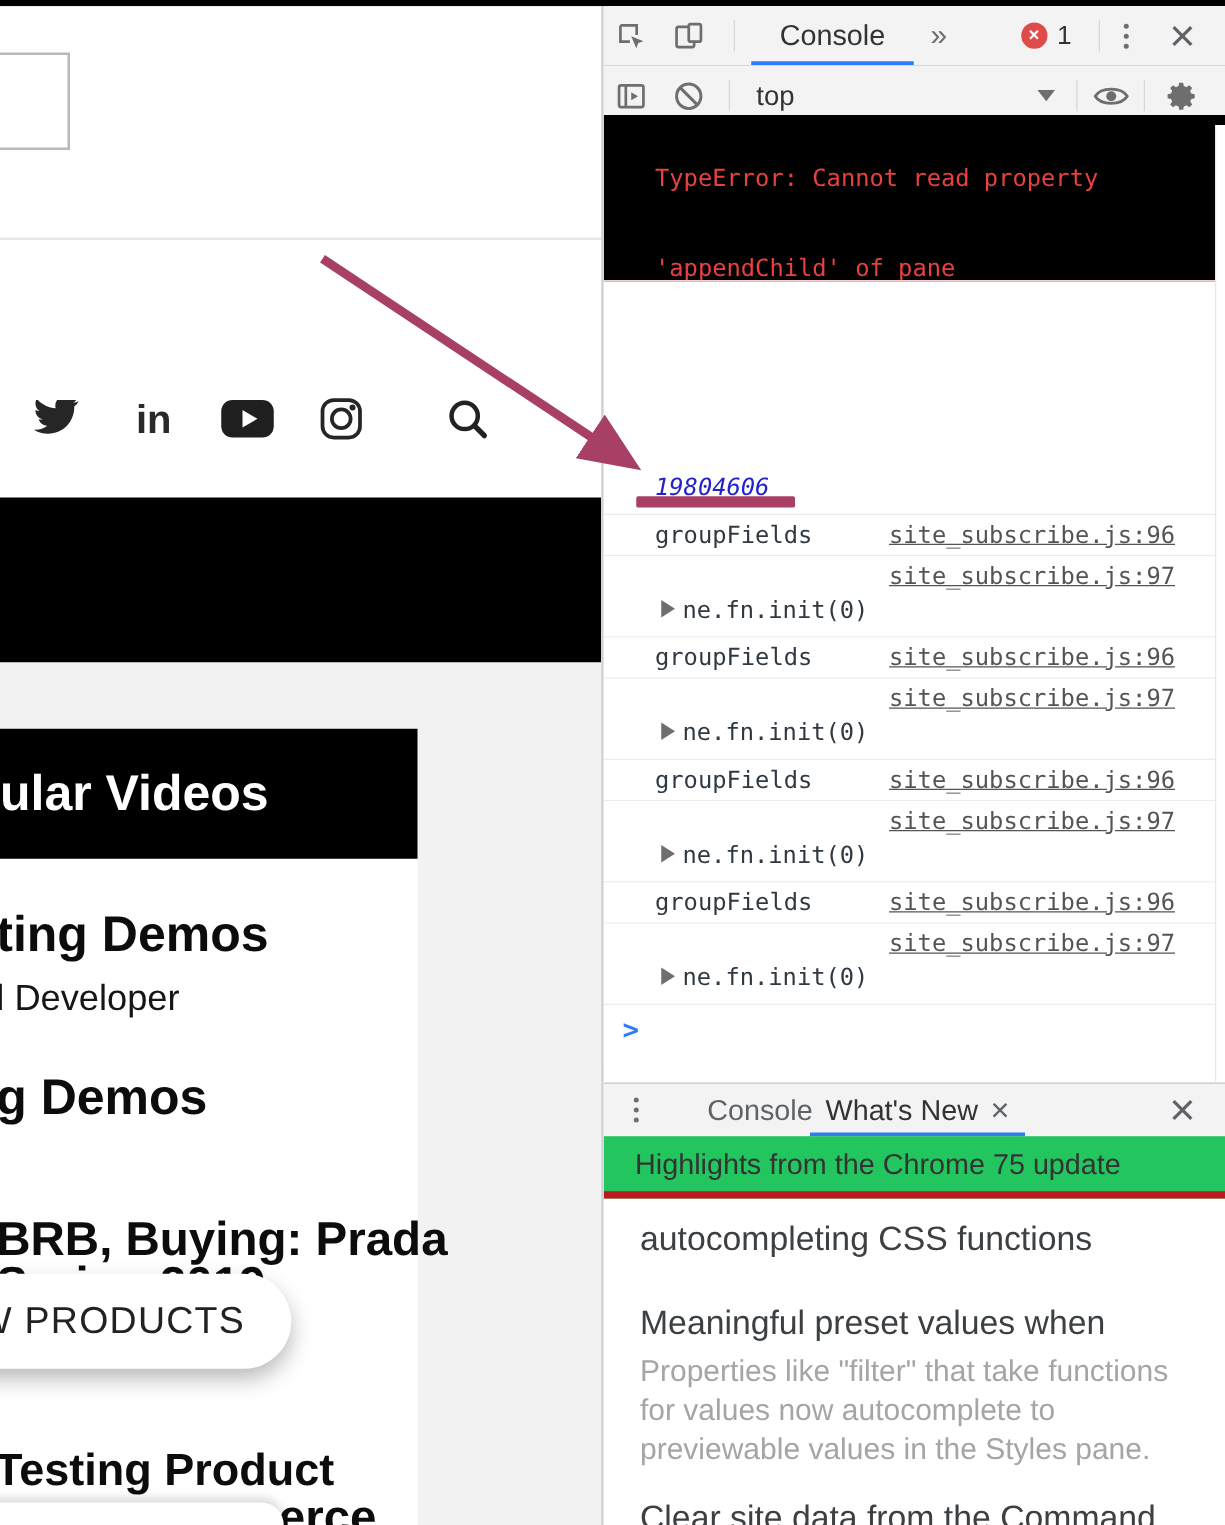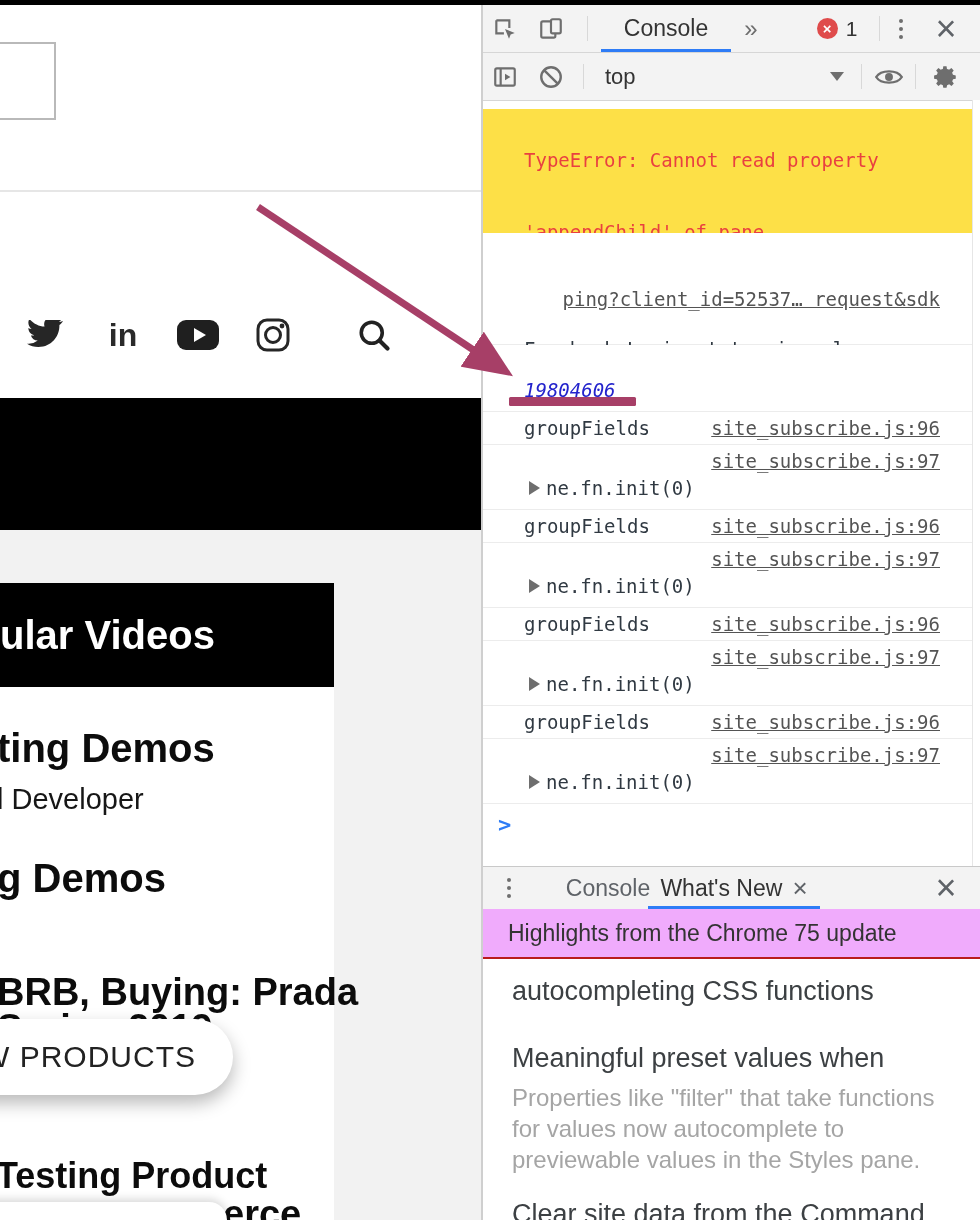--- a/index.html
+++ b/index.html
@@ -52,21 +52,21 @@
   .badge-count{font-size:21px;color:#333;}
   .kebab{display:flex;flex-direction:column;gap:4px;align-items:center;}
   .kebab i{width:4px;height:4px;border-radius:50%;background:#6e6e6e;}
   .close-x{font-size:36px;color:#5f6368;line-height:1;}
   .ctx{position:absolute;left:122px;top:0;height:47px;display:flex;align-items:center;font-size:22px;color:#333;}
   .caret{width:0;height:0;border-left:7px solid transparent;border-right:7px solid transparent;border-top:9px solid #6e6e6e;}
 
   
   .mono{font-family:"DejaVu Sans Mono","Liberation Mono",monospace;font-size:19px;line-height:24px;white-space:pre-wrap;}
   .log{position:absolute;left:0;width:497px;background:#fff;}
-  .err-block{top:104px;height:133px;background:#fde047;border-bottom:1px solid #f2cfcf;overflow:hidden;
+  .err-block{top:87px;height:133px;background:#000000;border-bottom:1px solid #f2cfcf;overflow:hidden;
              color:#e94040;padding-left:41px;box-sizing:border-box;}
   .err-block>div{margin-top:0;}
   .err-first{margin-top:-9px !important;}
   .lnk{color:#545454;text-decoration:underline;}
   .row{border-bottom:1px solid #ececec;box-sizing:border-box;}
   .fb-row{top:228px;height:112px;}
   .src{position:absolute;right:40px;text-align:right;}
   .msg{position:absolute;left:41px;color:#303942;}
   .set-row{top:340px;height:67px;}
   .tri{display:inline-block;width:0;height:0;border-left:11px solid #6e6e6e;border-top:7px solid transparent;
@@ -77,21 +77,21 @@
   .init-line{position:absolute;left:44px;top:31px;color:#303942;}
   .prompt-row{top:799px;height:46px;}
   .prompt{position:absolute;left:15px;top:8px;color:#2e7cf6;font-weight:bold;font-size:22px;
           font-family:"DejaVu Sans Mono",monospace;}
   .gutter{position:absolute;right:0;top:95px;width:7px;height:766px;background:#fff;border-left:1px solid #e6e6e6;}
 
   
   .drawer-bar{position:absolute;left:0;top:861px;width:497px;height:42px;background:#f3f3f3;
               border-top:1px solid #c9c9c9;border-bottom:1px solid #d6d6d6;}
   .dtab{position:absolute;top:0;height:42px;display:flex;align-items:center;justify-content:center;font-size:23px;}
-  .hl-bar{position:absolute;left:0;top:904px;width:497px;height:50px;background:#f0abfc;border-bottom:2px solid #b91c1c;
+  .hl-bar{position:absolute;left:0;top:904px;width:497px;height:50px;background:#22c55e;border-bottom:6px solid #b91c1c;
           display:flex;align-items:center;font-size:23px;color:#333;padding-left:25px;box-sizing:border-box;}
   .wn{position:absolute;left:0;top:954px;width:497px;height:261px;background:#fff;padding-left:29px;box-sizing:border-box;}
   .wn-h{font-size:27px;color:#3c4043;margin:0;}
   .wn-p{font-size:24px;line-height:31px;color:#a5a5a5;width:448px;margin:8px 0 0 0;}
 
   .annot{left:0;top:0;pointer-events:none;z-index:60;}
 </style>
 </head>
 <body>
 
@@ -234,30 +234,20 @@
 
     <div class="log err-block mono">
       <div class="err-first">TypeError: Cannot read property</div>
       <div>'appendChild' of pane</div>
       
       
       
       
     </div>
 
-    <div class="log row fb-row mono">
-      <div class="src" style="top:6px;">
-        <div class="lnk">ping?client_id=52537… request&amp;sdk</div>
-        <div class="lnk">=joey:1</div>
-      </div>
-      <div class="msg" style="top:56px;">
-        <div>Facebook Login status is only</div>
-        <div>available to HTTPS pages.</div>
-      </div>
-    </div>
 
     <div class="log row set-row mono">
       <div class="msg blue" style="top:33px;font-style:italic;">19804606</div>
     </div>
 
     <div class="log row grpA mono" style="top:407px;">
       <div class="msg" style="top:4px;">groupFields</div>
       <div class="src" style="top:4px;"><span class="lnk">site_subscribe.js:96</span></div>
     </div>
     <div class="log row grpB mono" style="top:440px;">

